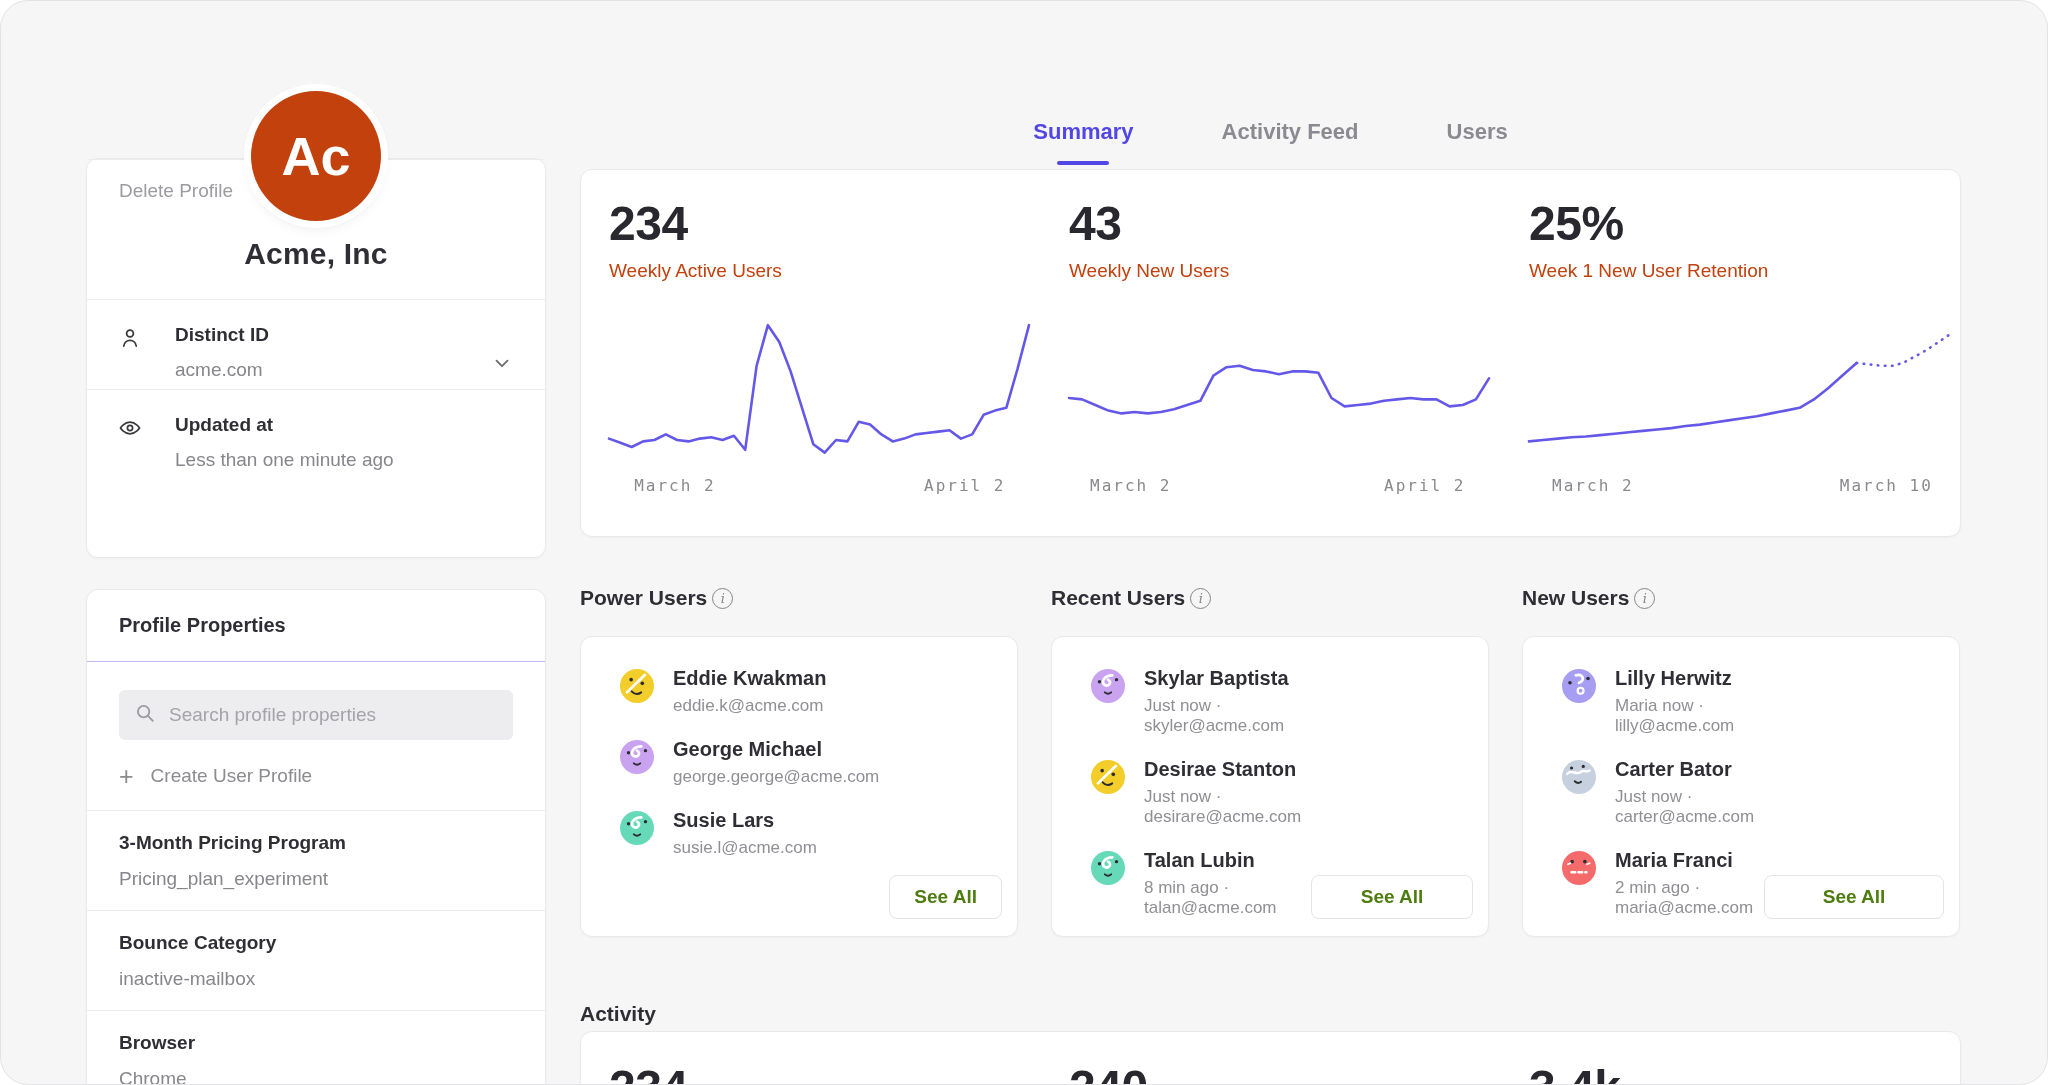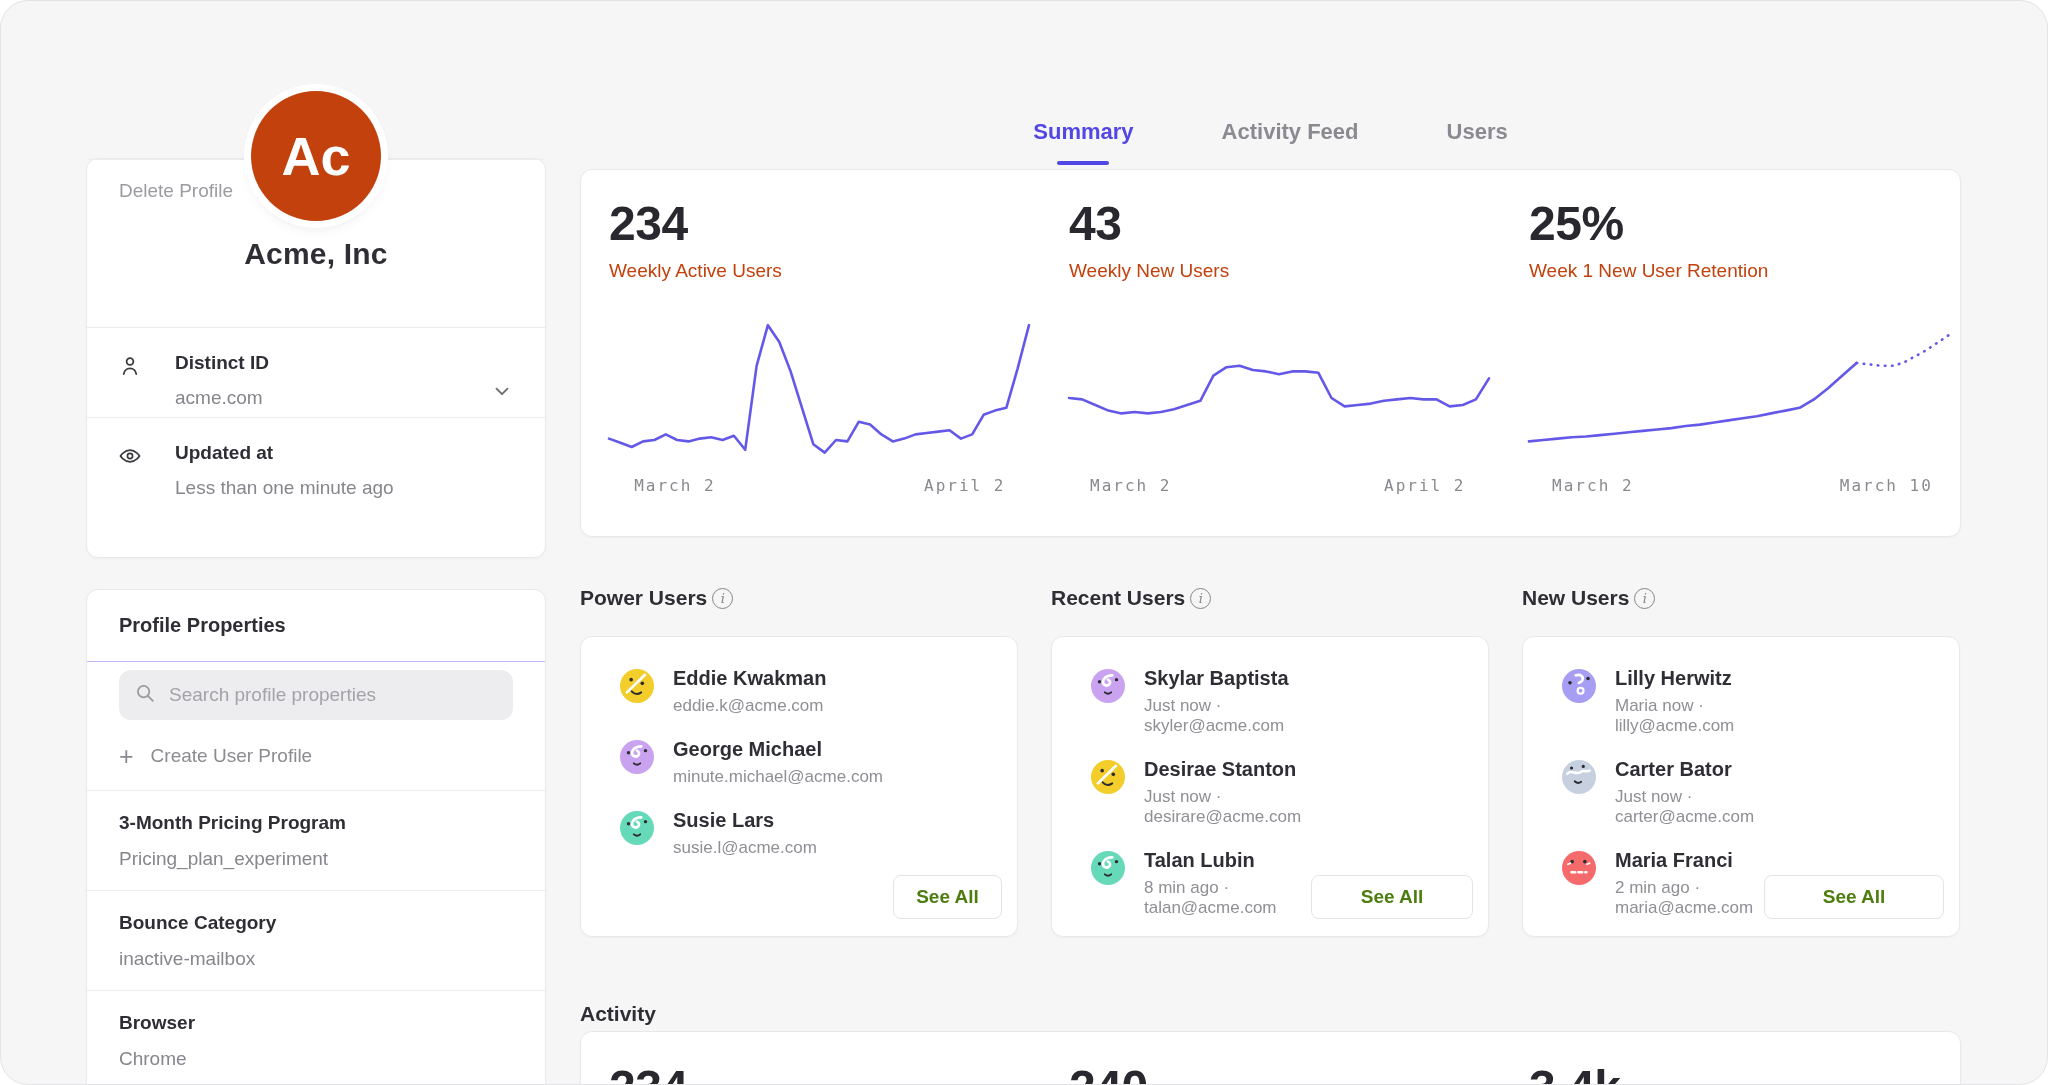--- a/index.html
+++ b/index.html
@@ -9,32 +9,32 @@
   .card{position:absolute;background:#fff;border:1px solid #e9e9eb;border-radius:12px;
     box-shadow:0 1px 2px rgba(0,0,0,.03);box-sizing:border-box;}
 
   
   .avatar{position:absolute;left:250px;top:90px;width:130px;height:130px;border-radius:50%;
     background:#c2410c;color:#fff;font-size:54px;font-weight:700;display:flex;align-items:center;
     justify-content:center;box-shadow:0 0 0 7px #fff,0 6px 14px rgba(0,0,0,.10);z-index:5;}
   .profile-card{left:85px;top:157px;width:460px;height:400px;}
   .company{position:absolute;top:78px;left:0;width:100%;text-align:center;font-size:30px;
     font-weight:700;color:#2e2e34;letter-spacing:.2px;}
-  .rows-wrap{position:absolute;top:168px;left:0;right:0;}
+  .rows-wrap{position:absolute;top:140px;left:0;right:0;}
   .p-row{border-top:1px solid #ececee;position:relative;padding:24px 32px 16px 88px;height:90px;box-sizing:border-box;}
   .p-row .row-icon{position:absolute;left:31px;top:26px;width:24px;height:24px;}
   .row-label{font-size:19px;font-weight:700;color:#2e2e34;}
   .row-value{margin-top:13px;font-size:19px;color:#86868c;}
   .chevron{position:absolute;right:32px;top:52px;width:22px;height:22px;cursor:pointer;}
   .delete-row{border-top:1px solid #ececee;height:62px;display:flex;align-items:center;
     padding:0 32px;font-size:19px;color:#9b9ba1;cursor:pointer;}
 
   .props-card{left:85px;top:588px;width:460px;height:600px;}
   .props-title{padding:24px 32px;font-size:20px;font-weight:700;color:#2e2e34;border-bottom:1px solid #c4b5fd;}
-  .search-wrap{margin:8px 32px 0;height:50px;background:#ededef;border-radius:12px;display:flex;
+  .search-wrap{margin:28px 32px 0;height:50px;background:#ededef;border-radius:6px;display:flex;
     align-items:center;padding:0 15px;gap:11px;box-sizing:border-box;}
   .search-wrap svg{flex:none;}
   .search-wrap input{border:none;background:transparent;outline:none;width:100%;font-size:19px;
     color:#55555b;font-family:"Liberation Sans",sans-serif;}
   .search-wrap input::placeholder{color:#a3a3a9;}
   .create-row{margin:25px 32px 23px;display:flex;align-items:center;gap:17px;color:#8b8b91;
     font-size:19px;cursor:pointer;}
   .plus{font-size:25px;line-height:19px;color:#8b8b91;font-weight:400;}
   .prop-item{border-top:1px solid #ececee;padding:21px 32px 20px;cursor:pointer;}
   .prop-name{font-size:19px;font-weight:700;color:#2e2e34;}
@@ -224,21 +224,21 @@
     <span class="u-avatar" style="background: rgb(201, 162, 240);">
                 <svg viewBox="0 0 32 32">
                   <path d="M20 6C12 6 9 13 13 15c4 2 7-3 3-5" stroke="#fff" stroke-width="2.6" stroke-linecap="round" fill="none"></path>
                   <circle cx="8" cy="12" r="1.6" fill="#2c2c31"></circle>
                   <circle cx="24" cy="10" r="1.6" fill="#2c2c31"></circle>
                   <path d="M13 22q3 2.5 6 0" stroke="#2c2c31" stroke-width="1.8" stroke-linecap="round" fill="none"></path>
                 </svg>
               </span>
     <div>
       <div class="u-name">George Michael</div>
-      <div class="u-detail">minute.michael@acme.com</div>
+      <div class="u-detail">george.george@acme.com</div>
     </div>
   </div>
             <div class="user-row">
     <span class="u-avatar" style="background: rgb(102, 217, 184);">
                 <svg viewBox="0 0 32 32">
                   <path d="M20 6C12 6 9 13 13 15c4 2 7-3 3-5" stroke="#fff" stroke-width="2.6" stroke-linecap="round" fill="none"></path>
                   <circle cx="8" cy="12" r="1.6" fill="#2c2c31"></circle>
                   <circle cx="24" cy="10" r="1.6" fill="#2c2c31"></circle>
                   <path d="M13 22q3 2.5 6 0" stroke="#2c2c31" stroke-width="1.8" stroke-linecap="round" fill="none"></path>
                 </svg>

